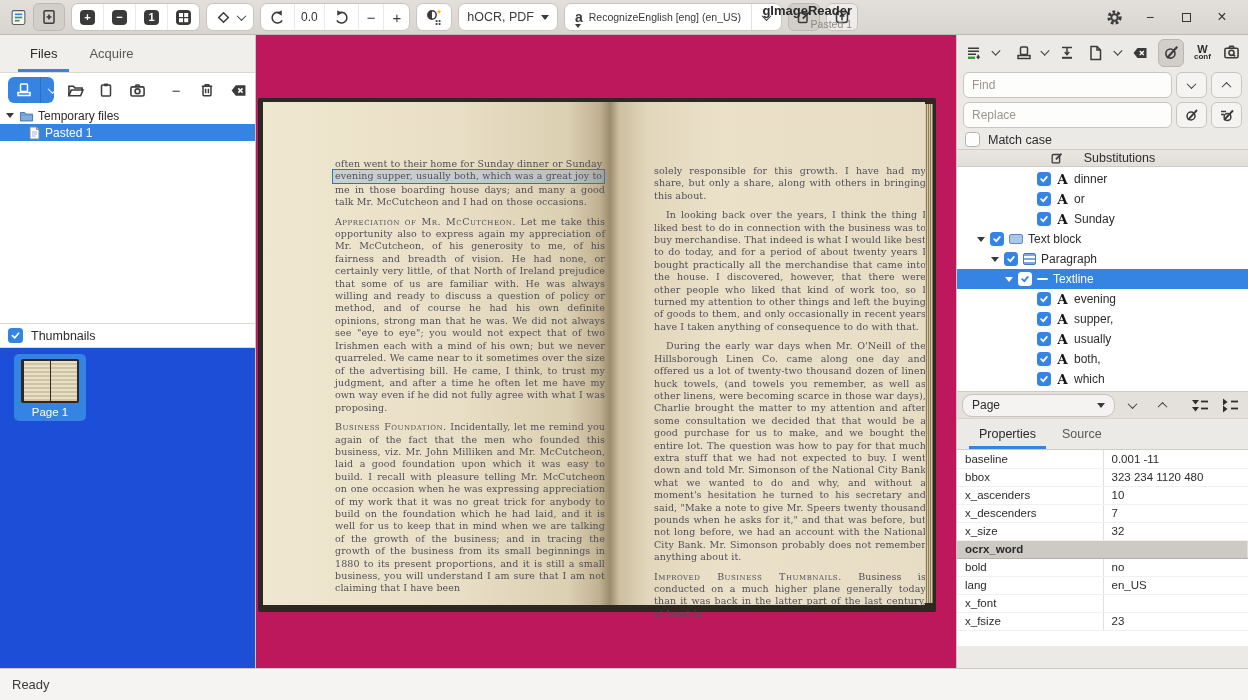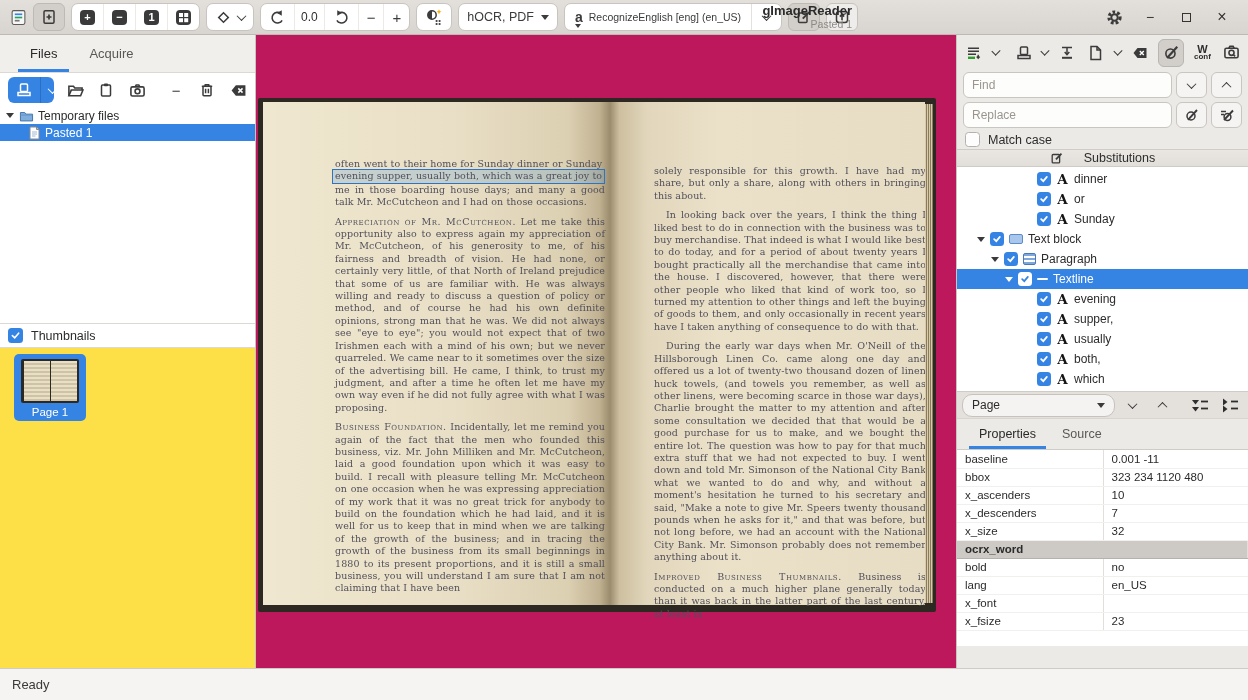--- a/index.html
+++ b/index.html
@@ -52,21 +52,21 @@
 .lp-row{height:17px;display:flex;align-items:center;gap:4px;font-size:12px;padding-left:6px;color:#2c2c2c}
 .lp-row .texp{margin-right:1px}
 .lp-row.selected{background:#3584e4;color:#fff;padding-left:28px}
 .texp{width:0;height:0;border-left:4px solid transparent;border-right:4px solid transparent;border-top:5px solid #3a3a3a;display:inline-block}
 .lp-fill{flex:1;border-bottom:1px solid #dcd8d4}
 .lp-thumbhead{height:24px;flex:none;display:flex;align-items:center;gap:8px;padding-left:8px;border-bottom:1px solid #dcd8d4;font-size:12.5px;color:#2c2c2c}
 .cb{width:15px;height:15px;border-radius:3.5px;display:inline-flex;align-items:center;justify-content:center;flex:none}
 .cb.checked{background:#3584e4;color:#fff}
 .cb.un{background:#fdfdfd;border:1px solid #b5b1ac}
 .ck{width:11px;height:11px}
-.lp-thumbs{height:320px;flex:none;padding:6px 0 0 14px;background:#fde047}
+.lp-thumbs{height:320px;flex:none;padding:6px 0 0 14px;background:#1d4ed8}
 .thumb{width:72px;border-radius:5px;padding:5px 5px 3px;display:flex;flex-direction:column;align-items:center}
 .thumb.selected{background:#3584e4}
 .thumb-img{width:58px;height:44px;background:#2e2823;border-radius:2px;display:flex;padding:2px}
 .thumb-pg{flex:1;margin:0 0.5px;background:repeating-linear-gradient(#e8dfc8 0 2px,#cfc3a4 2px 4px)}
 .thumb-cap{color:#fff;font-size:11.5px;margin-top:3px}
 
 .canvas{flex:1;background:#be185d;position:relative;min-width:0}
 .book{position:absolute;left:2px;top:63px;width:678px;height:514px;background:#2e2823;border-radius:2px}
 .page{position:absolute;top:4px;bottom:7px}
 .page-left{left:5px;width:347px;background:linear-gradient(90deg,#f0e7d0 0%,#e9dfc6 55%,#dcd0b2 88%,#c0b191 97%,#9b8c6d 100%)}

